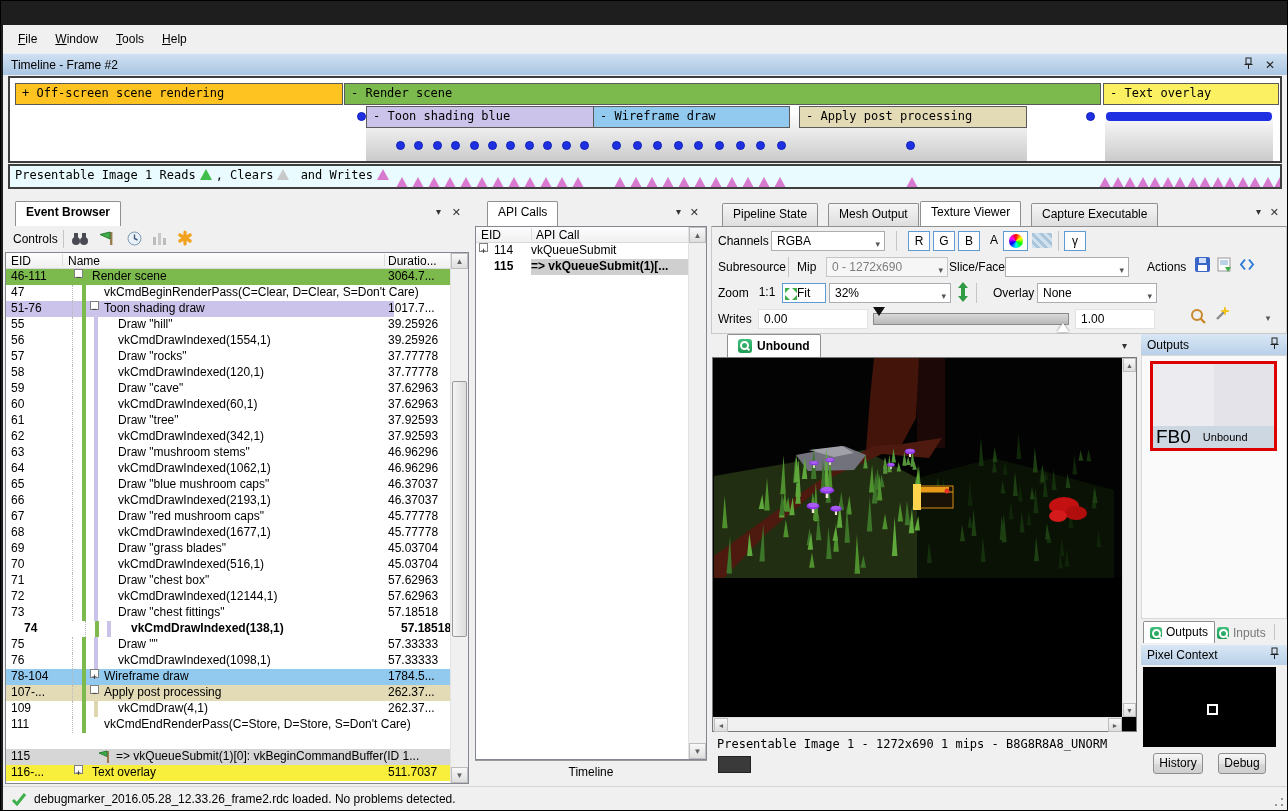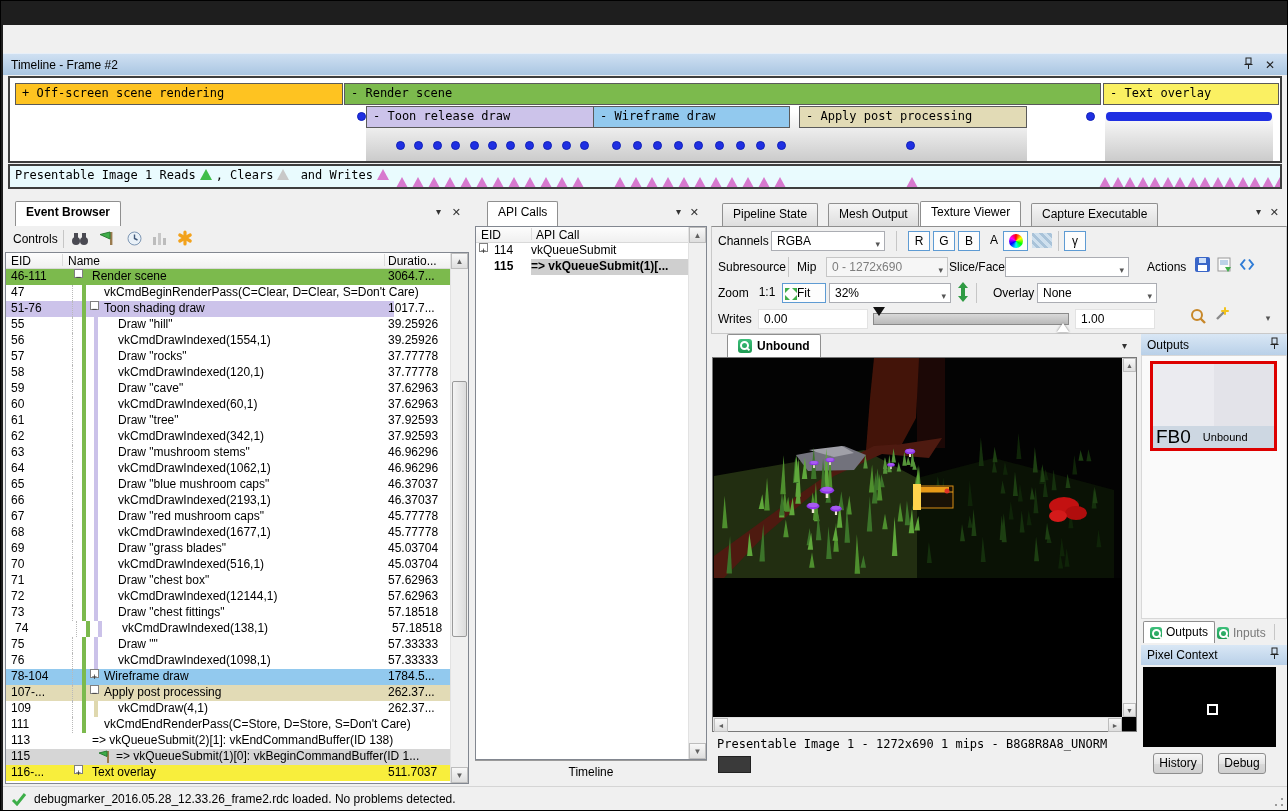--- a/index.html
+++ b/index.html
@@ -68,37 +68,43 @@
 .mono{font-family:"DejaVu Sans Mono",monospace}
 </style>
 </head>
 <body>
 
 <div class="window">
 
 
   <div class="client"></div>
 
+  <div class="menubar">
+      <div class="menu-item">File</div>
+      <div class="menu-item">Window</div>
+      <div class="menu-item">Tools</div>
+      <div class="menu-item">Help</div>
+    </div>
 
   <div class="tl-header">
     <span>Timeline - Frame #2</span>
     <span style="position:absolute;right:34px"><svg width="9" height="13">
           <rect x="2" y="1" width="5" height="6" fill="none" stroke="#222"></rect>
           <line x1="0.5" y1="7.5" x2="8.5" y2="7.5" stroke="#222"></line>
           <line x1="4.5" y1="8" x2="4.5" y2="12" stroke="#222"></line>
         </svg></span>
     <span style="position:absolute;right:12px;font-size:12px;color:#222">✕</span>
   </div>
   <div class="tl-body">
       <div class="fade" style="position: absolute; left: 356px; top: 28px; width: 661px; height: 57px;"></div>
       <div class="fade" style="position: absolute; left: 1095px; top: 28px; width: 168px; height: 57px;"></div>
       <div class="bar" style="left: 334px; top: 5px; width: 757px; background: rgb(124, 186, 77);">- Render scene</div>
       <div class="bar" style="left: 5px; top: 5px; width: 328px; background: rgb(254, 195, 33);">+ Off-screen scene rendering</div>
       <div class="bar" style="left: 1093px; top: 5px; width: 176px; background: rgb(250, 240, 98);">- Text overlay</div>
-      <div class="bar" style="left: 356px; top: 28px; width: 234px; background: rgb(204, 195, 234);">- Toon release draw</div>
+      <div class="bar" style="left: 356px; top: 28px; width: 234px; background: rgb(204, 195, 234);">- Toon shading blue</div>
       <div class="bar" style="left: 583px; top: 28px; width: 197px; background: rgb(146, 201, 238);">- Wireframe draw</div>
       <div class="bar" style="left: 789px; top: 28px; width: 228px; background: rgb(226, 219, 182);">- Apply post processing</div>
       <div class="bdot" style="left: 347px; top: 34px;"></div>
       <div class="bdot" style="left: 1076px; top: 34px;"></div>
       <div class="qbar" style="left: 1096px; top: 34px; width: 166px; height: 9px;"></div>
       <div class="bdot" style="left: 386px; top: 63px;"></div>
       <div class="bdot" style="left: 404px; top: 63px;"></div>
       <div class="bdot" style="left: 423px; top: 63px;"></div>
       <div class="bdot" style="left: 441px; top: 63px;"></div>
       <div class="bdot" style="left: 460px; top: 63px;"></div>
@@ -372,21 +378,21 @@
             <span style="left: 382px;">57.62963</span>
           </div>
           <div class="erow" style="left: 0px; top: 336px; width: 444px; height: 16px;">
             <span style="left: 5px;">73</span>
             <span style="left: 66px; top: 0px; height: 16px; border-left: 1px dotted rgb(185, 185, 185);"></span>
             <span class="guidebar" style="left: 76px; background: rgb(124, 186, 77);"></span>
             <span class="guidebar" style="left: 88px; background: rgb(203, 194, 233);"></span>
             <span style="left: 112px;">Draw "chest fittings"</span>
             <span style="left: 382px;">57.18518</span>
           </div>
-          <div class="erow" style="left: 4px; top: 352px; width: 444px; height: 16px;">
+          <div class="erow" style="left: 13px; top: 352px; width: 444px; height: 16px; font-weight: bold;">
             <span style="left: 5px;">74</span>
             <span style="left: 66px; top: 0px; height: 16px; border-left: 1px dotted rgb(185, 185, 185);"></span>
             <span class="guidebar" style="left: 76px; background: rgb(124, 186, 77);"></span>
             <span class="guidebar" style="left: 88px; background: rgb(203, 194, 233);"></span>
             <span style="left: 112px;">vkCmdDrawIndexed(138,1)</span>
             <span style="left: 382px;">57.18518</span>
           </div>
           <div class="erow" style="left: 0px; top: 368px; width: 444px; height: 16px;">
             <span style="left: 5px;">75</span>
             <span style="left: 66px; top: 0px; height: 16px; border-left: 1px dotted rgb(185, 185, 185);"></span>
@@ -425,24 +431,20 @@
             <span class="guidebar" style="left: 76px; background: rgb(124, 186, 77);"></span>
             <span class="guidebar" style="left: 88px; background: rgb(223, 216, 174);"></span>
             <span style="left: 112px;">vkCmdDraw(4,1)</span>
             <span style="left: 382px;">262.37...</span>
           </div>
           <div class="erow" style="left: 0px; top: 448px; width: 444px; height: 16px;">
             <span style="left: 5px;">111</span>
             <span style="left: 66px; top: 0px; height: 16px; border-left: 1px dotted rgb(185, 185, 185);"></span>
             <span class="guidebar" style="left: 76px; background: rgb(124, 186, 77);"></span>
             <span style="left: 98px;">vkCmdEndRenderPass(C=Store, D=Store, S=Don't Care)</span>
-          </div>
-          <div class="erow" style="left: 0px; top: 464px; width: 444px; height: 16px;">
-            <span style="left: 5px;">113</span>
-            <span style="left: 86px;">=&gt; vkQueueSubmit(2)[1]: vkEndCommandBuffer(ID 138)</span>
           </div>
           <div class="erow" style="left: 0px; top: 480px; width: 444px; height: 16px; background: rgb(214, 214, 214);">
             <span style="left: 5px;">115</span>
             <span style="left: 92px; top: 1px;"><svg width="13" height="14">
                 <rect x="9" y="1" width="2" height="12" fill="#9a7b4f"></rect>
                 <path d="M9 1 L1 3 L9 6.5 Z" fill="#3fae49" stroke="#2a7d33"></path>
               </svg></span>
             <span style="left: 110px;">=&gt; vkQueueSubmit(1)[0]: vkBeginCommandBuffer(ID 1...</span>
           </div>
           <div class="erow" style="left: 0px; top: 496px; width: 444px; height: 16px; background: rgb(248, 238, 60);">

